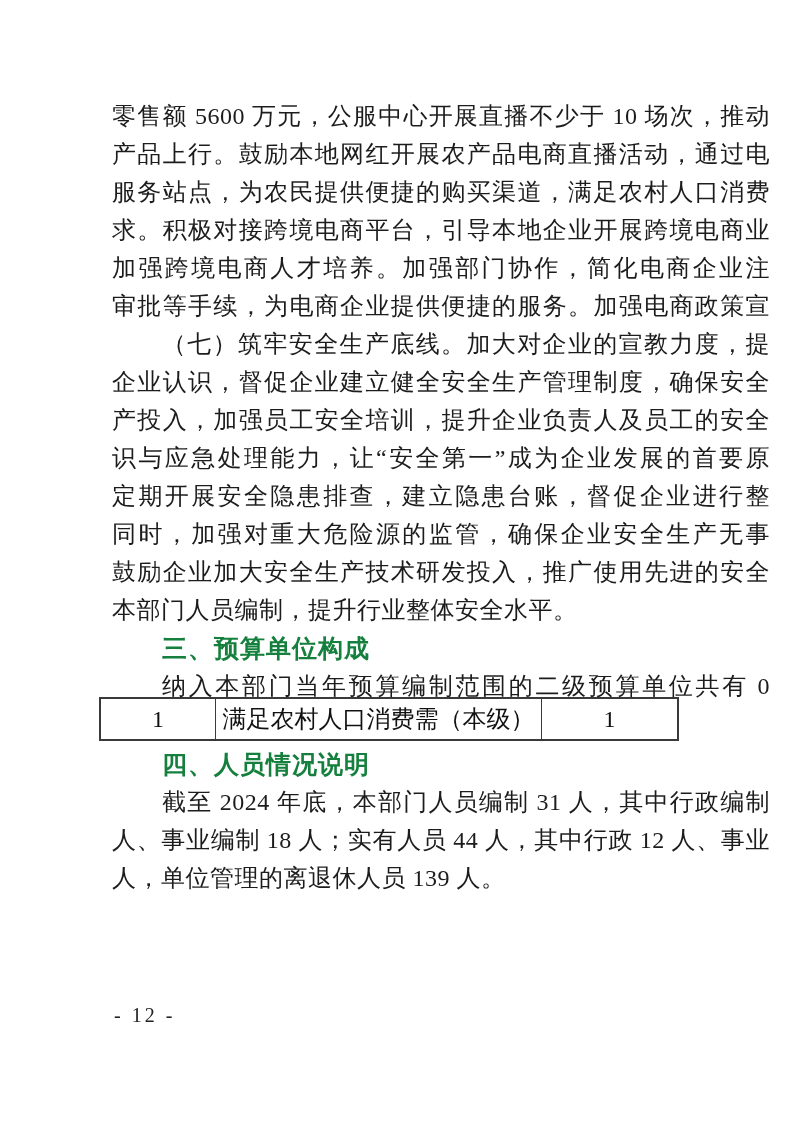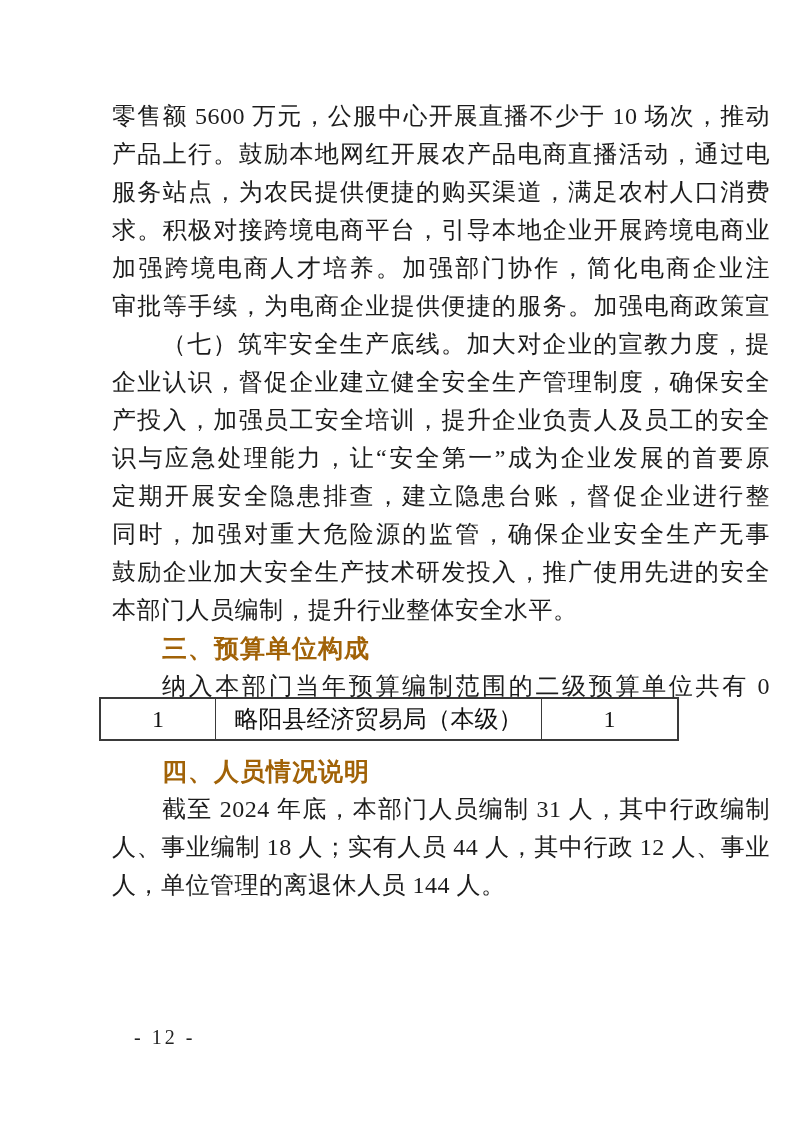--- a/index.html
+++ b/index.html
@@ -26,21 +26,21 @@
     overflow: hidden;
     text-align: justify;
     text-align-last: justify;
     letter-spacing: 0.5px;
   }
   .jline.indent { padding-left: 50px; }
   .jline.pend { text-align-last: left; }
   .sec-heading {
     font-family: "Liberation Sans", "DejaVu Sans", sans-serif;
     font-weight: bold;
-    color: #a16207;
+    color: #15803d;
     font-size: 25px;
     line-height: 38px;
     height: 38px;
     padding-left: 50px;
     letter-spacing: 1px;
   }
   table.units {
     border-collapse: collapse;
     table-layout: fixed;
     width: 574px;
@@ -55,26 +55,25 @@
     font-size: 24px;
     color: #111111;
     padding: 0;
   }
   td.col-index { width: 114px; }
   td.col-name  { width: 325px; }
   td.col-count { width: 135px; }
   .page-number {
     position: absolute;
     left: 114px;
-    top: 1026px;
+    top: 1004px;
     font-size: 20px;
     letter-spacing: 3px;
     color: #222222;
     font-family: "Liberation Serif", "DejaVu Serif", serif;
-    margin-left: 20px;
   }
 </style>
 </head>
 <body>
 
 <div class="page">
   <div class="content">
 
     <div>
       <div class="jline">零售额 5600 万元，公服中心开展直播不少于 10 场次，推动农</div>
@@ -99,30 +98,30 @@
     <div class="sec-heading">三、预算单位构成</div>
 
     <div>
       <div class="jline indent">纳入本部门当年预算编制范围的二级预算单位共有 0 个，</div>
     </div>
 
     <table class="units">
       <tbody>
         <tr>
           <td class="col-index">1</td>
-          <td class="col-name">略阳县经济贸易局（本级）</td>
+          <td class="col-name">满足农村人口消费需（本级）</td>
           <td class="col-count">1</td>
         </tr>
       </tbody>
     </table>
 
-    <div class="sec-heading" style="margin-top: 11px;">四、人员情况说明</div>
+    <div class="sec-heading" style="margin-top: 4px;">四、人员情况说明</div>
 
     <div>
       <div class="jline indent">截至 2024 年底，本部门人员编制 31 人，其中行政编制 13</div>
       <div class="jline">人、事业编制 18 人；实有人员 44 人，其中行政 12 人、事业 30</div>
-      <div class="jline pend">人，单位管理的离退休人员 144 人。</div>
+      <div class="jline pend">人，单位管理的离退休人员 139 人。</div>
     </div>
 
   </div>
 
   <div class="page-number">- 12 -</div>
 </div>
 
 </body></html>

